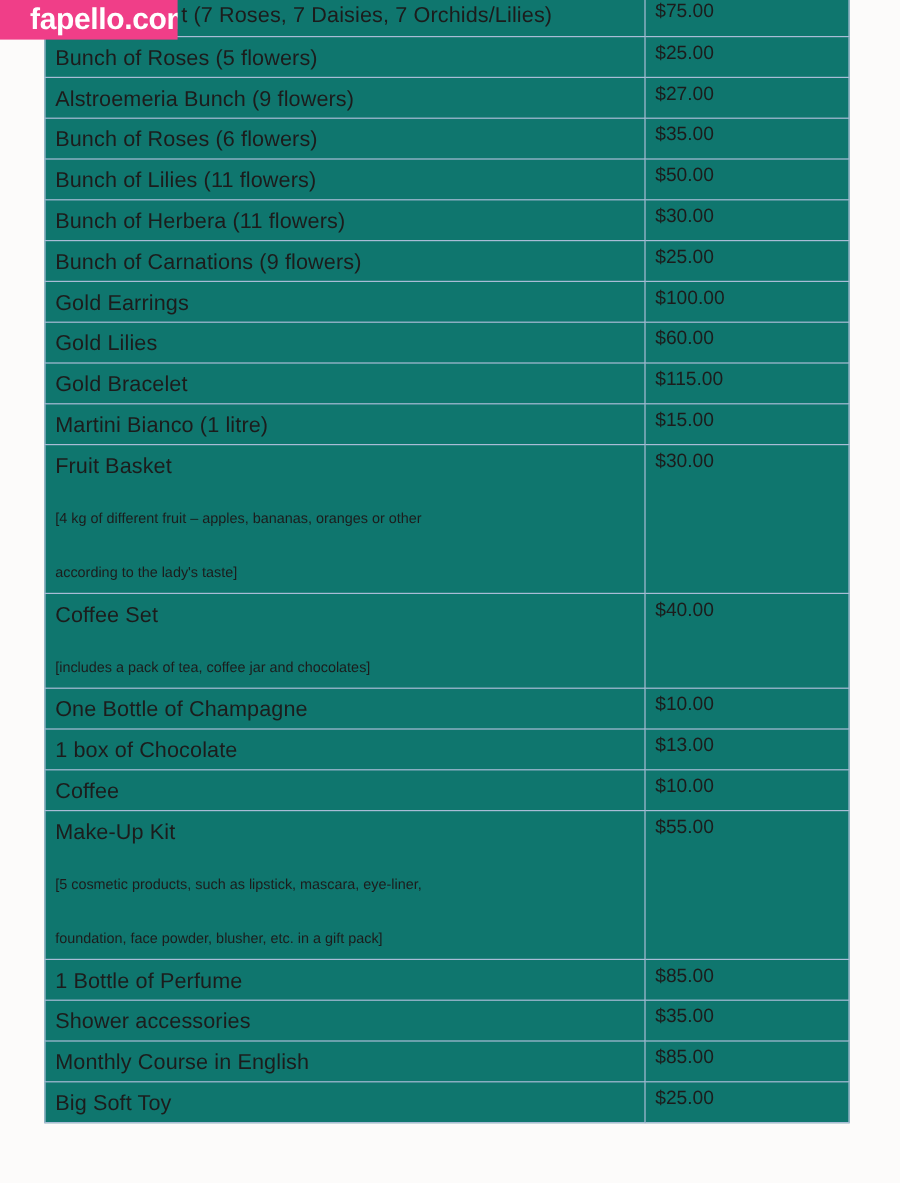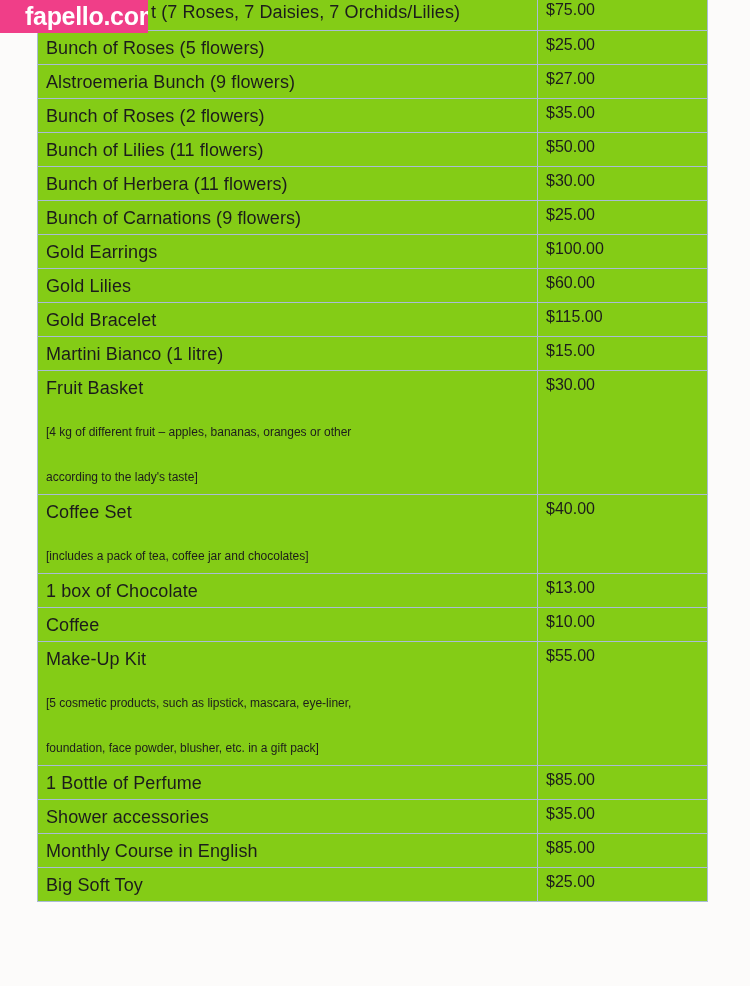--- a/index.html
+++ b/index.html
@@ -16,21 +16,21 @@
     overflow: hidden;
   }
   .page { position: relative; width: 750px; height: 986px; }
 
   
   .price-table {
     position: absolute; left: 37px; top: 0;
     width: 670px;
     border-collapse: collapse;
     table-layout: fixed;
-    background: #84cc16;
+    background: #0f766e;
   }
   .col-item  { width: 500px; }
   .col-price { width: 170px; }
   .price-table td {
     border: 1.5px solid var(--border);
     vertical-align: top;
     height: 34px;
     color: var(--text);
   }
   td.item-cell  { padding: 6px 10px 4px 8px; }
@@ -103,21 +103,21 @@
     <td class="item-cell">
       <div class="item-title">Alstroemeria Bunch (9 flowers)</div>
     </td>
     <td class="price-cell">
       <span class="price-text">$27.00</span>
     </td>
   </tr>
 
   <tr>
     <td class="item-cell">
-      <div class="item-title">Bunch of Roses (2 flowers)</div>
+      <div class="item-title">Bunch of Roses (6 flowers)</div>
     </td>
     <td class="price-cell">
       <span class="price-text">$35.00</span>
     </td>
   </tr>
 
 
   <tr>
     <td class="item-cell">
       <div class="item-title">Bunch of Lilies (11 flowers)</div>
@@ -196,20 +196,28 @@
   <tr>
     <td class="item-cell">
       <div class="item-title">Coffee Set</div>
     <div class="item-detail">[includes a pack of tea, coffee jar and chocolates]</div>
           </td>
     <td class="price-cell">
       <span class="price-text">$40.00</span>
     </td>
   </tr>
 
+  <tr>
+    <td class="item-cell">
+      <div class="item-title">One Bottle of Champagne</div>
+    </td>
+    <td class="price-cell">
+      <span class="price-text">$10.00</span>
+    </td>
+  </tr>
 
   <tr>
     <td class="item-cell">
       <div class="item-title">1 box of Chocolate</div>
     </td>
     <td class="price-cell">
       <span class="price-text">$13.00</span>
     </td>
   </tr>
 

